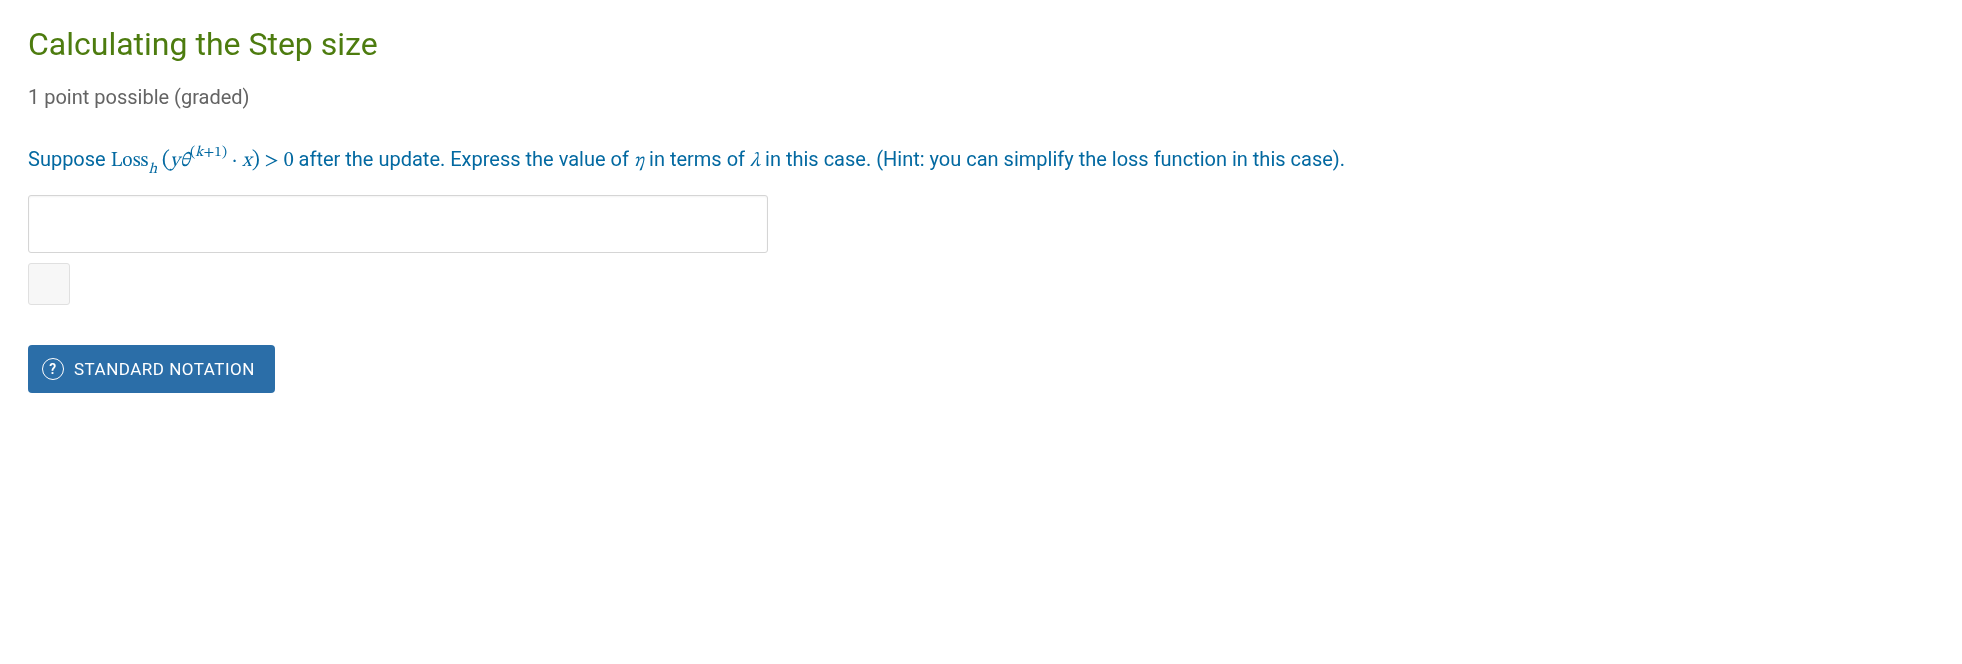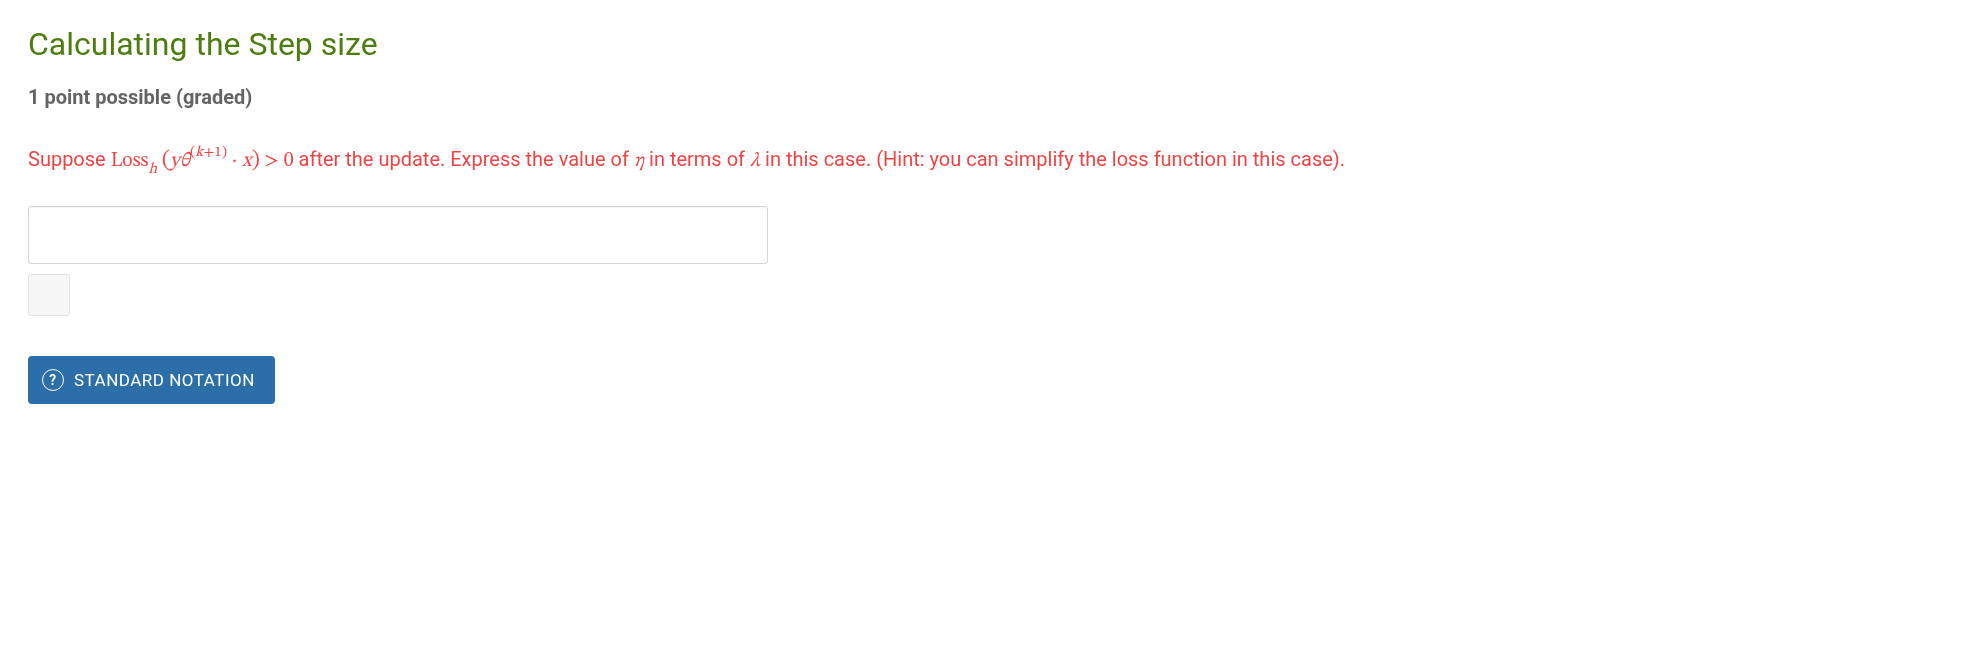--- a/index.html
+++ b/index.html
@@ -17,26 +17,25 @@
     .title {
       font-size: 32px;
       font-weight: 400;
       color: #4d7c0f;
       margin-bottom: 14px;
     }
     .points {
       font-size: 20px;
       color: #646464;
       margin-bottom: 30px;
-      font-weight: bold;
     }
     .question {
       font-size: 20px;
-      color: #ef4444;
-      margin-bottom: 27px;
+      color: #0369a1;
+      margin-bottom: 16px;
       line-height: 1.55;
     }
     .math {
       font-family: "Cambria Math", "STIX Two Math", "Latin Modern Math", "Times New Roman", serif;
     }
     .math-sub {
       font-style: italic;
       font-size: 0.75em;
       vertical-align: sub;
       position: relative;

